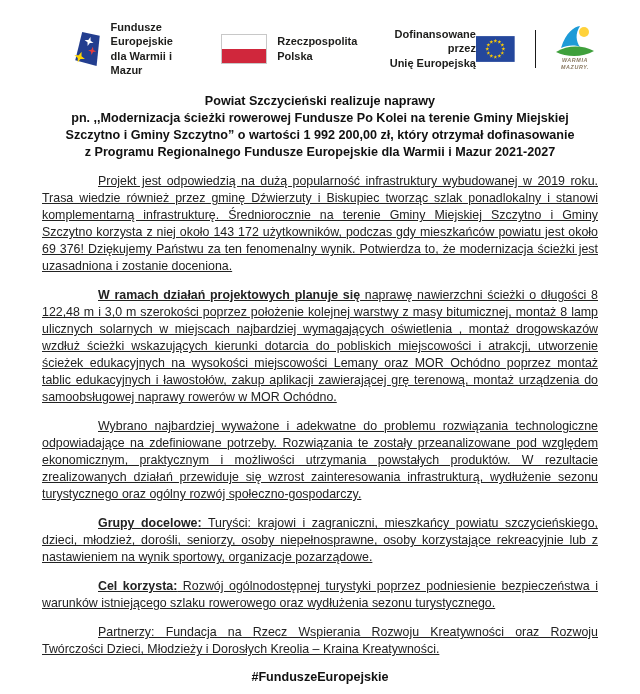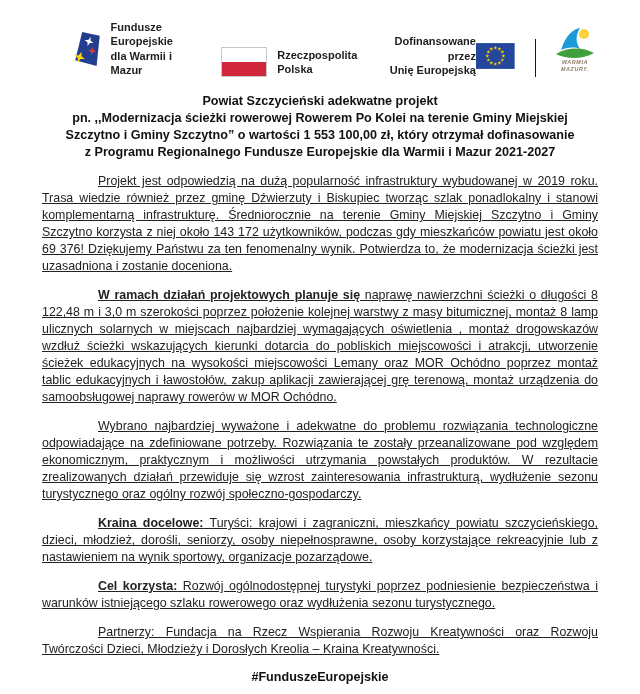--- a/index.html
+++ b/index.html
@@ -3,21 +3,21 @@
 <meta charset="utf-8">
 <style>
   html,body{margin:0;padding:0;}
   body{
     width:640px;height:694px;background:#ffffff;overflow:hidden;
     font-family:"Liberation Sans",sans-serif;color:#1c1c1c;
   }
   .page{padding:20px 42px 0 42px;box-sizing:border-box;width:640px;height:694px;}
 
   
-  .logos{display:flex;align-items:flex-end;padding-left:32px;margin-bottom:16px;}
+  .logos{display:flex;align-items:center;padding-left:32px;margin-bottom:16px;}
   .logo-group{display:flex;align-items:center;}
   .g-fe{gap:9px;}
   .g-pl{gap:10px;margin-left:30px;}
   .g-eu{margin-left:28px;}
   .logo-label{font-size:11px;font-weight:bold;line-height:1.3;color:#1d1d1b;}
   .logo-label.right{text-align:right;}
   .pl-flag{width:46px;height:30px;border:1px solid #c8c8c8;box-sizing:border-box;}
   .pl-flag .w{height:50%;background:#ffffff;}
   .pl-flag .r{height:50%;background:#d0273c;}
   .vdivider{width:2px;height:38px;background:#1a1a1a;margin-left:20px;}
@@ -101,33 +101,33 @@
         <circle cx="32" cy="9" r="5" fill="#ffd23b"></circle>
         <path d="M4,29 C16,22 30,22 42,28 C30,35 14,34 4,29 Z" fill="#3fa03c"></path>
         <text x="23" y="39" text-anchor="middle" font-size="5.4" font-style="italic" font-weight="bold" letter-spacing="0.6" fill="#8b7a62">WARMIA</text>
         <text x="23" y="45.5" text-anchor="middle" font-size="5.4" font-style="italic" font-weight="bold" letter-spacing="0.6" fill="#8b7a62">MAZURY.</text>
       </svg>
     </div>
 
   </header>
 
   <div class="title">
-    <div>Powiat Szczycieński adekwatne projekt</div>
-    <div>pn.  ,,Modernizacja ścieżki rowerowej  Rowerem Po Kolei na terenie Gminy Miejskiej</div>
-    <div>Szczytno i Gminy Szczytno”  o wartości 1 553 100,00 zł, który otrzymał dofinasowanie</div>
+    <div>Powiat Szczycieński realizuje naprawy</div>
+    <div>pn.  ,,Modernizacja ścieżki rowerowej  Fundusze Po Kolei na terenie Gminy Miejskiej</div>
+    <div>Szczytno i Gminy Szczytno”  o wartości 1 992 200,00 zł, który otrzymał dofinasowanie</div>
     <div>z  Programu Regionalnego Fundusze Europejskie dla Warmii i Mazur 2021-2027</div>
   </div>
 
   <p class="para"><span class="lead"></span><span>Projekt jest odpowiedzią na dużą popularność infrastruktury wybudowanej w 2019 roku. Trasa wiedzie również przez gminę Dźwierzuty i Biskupiec tworząc szlak ponadlokalny i stanowi komplementarną infrastrukturę. Średniorocznie na terenie Gminy Miejskiej Szczytno i Gminy Szczytno korzysta z niej około 143 172 użytkowników, podczas gdy mieszkańców powiatu jest około 69 376! Dziękujemy Państwu za ten fenomenalny wynik. Potwierdza to, że modernizacja ścieżki jest uzasadniona i zostanie doceniona.</span></p>
 
   <p class="para"><span class="lead">W ramach działań projektowych  planuje się</span><span> naprawę nawierzchni ścieżki o długości 8 122,48 m i 3,0 m szerokości poprzez położenie kolejnej warstwy z masy bitumicznej, montaż 8 lamp ulicznych solarnych w miejscach najbardziej wymagających oświetlenia , montaż drogowskazów wzdłuż ścieżki wskazujących kierunki dotarcia do pobliskich miejscowości i atrakcji, utworzenie ścieżek edukacyjnych na wysokości miejscowości Lemany oraz MOR Ochódno poprzez montaż tablic edukacyjnych i ławostołów, zakup aplikacji zawierającej grę terenową, montaż urządzenia do samoobsługowej naprawy rowerów w MOR Ochódno.</span></p>
 
   <p class="para"><span class="lead"></span><span>Wybrano najbardziej wyważone i adekwatne do problemu rozwiązania technologiczne odpowiadające na zdefiniowane potrzeby. Rozwiązania te zostały przeanalizowane pod względem ekonomicznym, praktycznym i możliwości utrzymania powstałych produktów. W rezultacie zrealizowanych działań przewiduje się wzrost zainteresowania infrastrukturą, wydłużenie sezonu turystycznego oraz ogólny rozwój społeczno-gospodarczy.</span></p>
 
-  <p class="para"><span class="lead">Kraina docelowe:</span><span> Turyści: krajowi i zagraniczni, mieszkańcy powiatu szczycieńskiego, dzieci, młodzież, dorośli, seniorzy, osoby niepełnosprawne, osoby korzystające rekreacyjnie lub z nastawieniem na wynik sportowy, organizacje pozarządowe.</span></p>
+  <p class="para"><span class="lead">Grupy docelowe:</span><span> Turyści: krajowi i zagraniczni, mieszkańcy powiatu szczycieńskiego, dzieci, młodzież, dorośli, seniorzy, osoby niepełnosprawne, osoby korzystające rekreacyjnie lub z nastawieniem na wynik sportowy, organizacje pozarządowe.</span></p>
 
   <p class="para"><span class="lead">Cel korzysta:</span><span> Rozwój ogólnodostępnej turystyki poprzez podniesienie bezpieczeństwa i warunków istniejącego szlaku rowerowego oraz wydłużenia sezonu turystycznego.</span></p>
 
   <p class="para"><span class="lead"></span><span>Partnerzy: Fundacja na Rzecz Wspierania Rozwoju Kreatywności oraz Rozwoju Twórczości Dzieci, Młodzieży i Dorosłych Kreolia – Kraina Kreatywności.</span></p>
 
   <div class="hashtag">#FunduszeEuropejskie</div>
 
 </div>
 
 </body></html>

